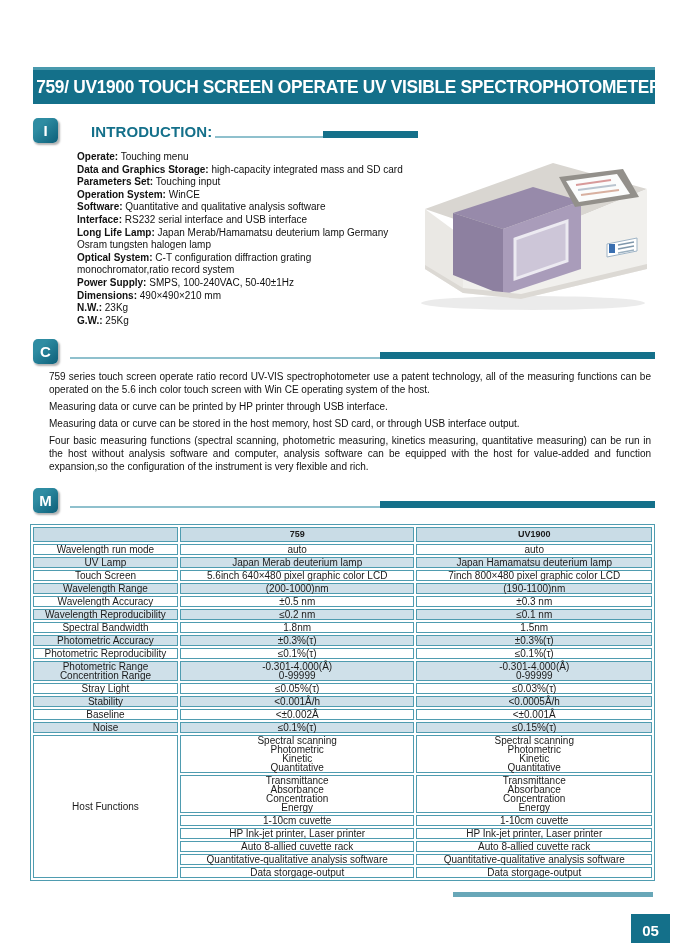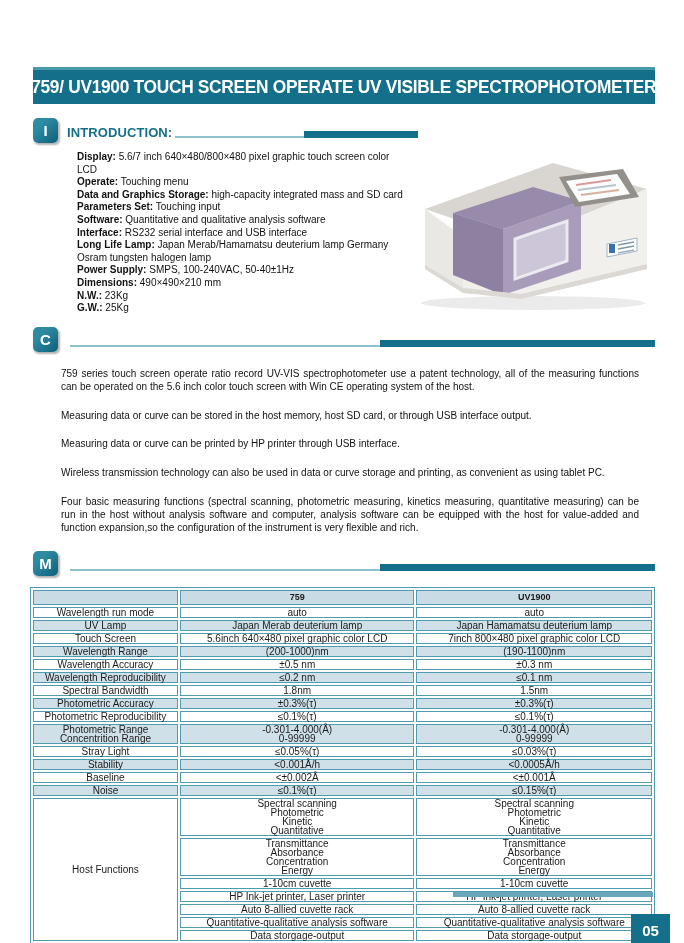--- a/index.html
+++ b/index.html
@@ -6,40 +6,40 @@
   body{
     width:684px;height:943px;position:relative;background:#fff;overflow:hidden;
     font-family:"Liberation Sans", sans-serif;color:#111;
   }
   .page{position:absolute;inset:0;padding:0 29px 0 33px;box-sizing:border-box;}
 
   
   .title-bar{
     margin-top:67px;height:34px;background:var(--teal,#14708a);
     border-top:3px solid #4899ad;
-    display:flex;align-items:center;justify-content:center;
+    display:flex;align-items:center;justify-content:flex-start;
   }
   .title-bar span{
     color:#fff;font-weight:bold;font-size:17.5px;letter-spacing:-0.3px;white-space:nowrap;
     transform:scaleX(0.99);
   }
 
   
   .sec-head{display:flex;align-items:flex-end;}
   .sec-icon{
     width:25px;height:25px;border-radius:5px;flex:0 0 25px;
     background:linear-gradient(135deg,#2e8ca2 30%,#0d5f79);
     color:#fff;font-weight:bold;font-size:15px;
     display:flex;align-items:center;justify-content:center;
     box-shadow:1.5px 2px 2px rgba(0,0,0,.3);
     margin-right:9px;
   }
   .sec-title{
-    color:var(--teal,#14708a);font-weight:bold;font-size:13px;
-    padding-bottom:3px;white-space:nowrap;letter-spacing:0.1px;
+    color:var(--teal,#14708a);font-weight:bold;font-size:15px;
+    padding-bottom:3px;white-space:nowrap;letter-spacing:0.1px;margin-left:24px;
   }
   .wide-words{word-spacing:3px;}
   .sec-rule{flex:1;position:relative;height:8px;margin:0 0 5px 3px;}
   .sec-rule::before{
     content:"";position:absolute;left:0;right:0;bottom:0;height:2px;
     background:var(--rule_light,#8fc0cd);
   }
   .sec-rule::after{
     content:"";position:absolute;right:0;bottom:0;width:47%;height:7px;
     background:var(--teal,#14708a);
@@ -51,21 +51,21 @@
   .intro-specs{
     width:372px;box-sizing:border-box;padding-left:44px;margin-top:8px;
     font-size:10px;line-height:12.6px;
   }
   .spec-line b{font-weight:bold;}
   .intro-photo{margin:4px 0 0 6px;width:240px;height:166px;position:relative;}
 
   
   #sec-char .sec-head{margin-top:12px;}
   .char-text{margin:7px 0 0 12px;font-size:10px;line-height:12.9px;}
-  .char-p{margin:16px;text-align:justify;}
+  .char-p{margin:4px;text-align:justify;}
 
   
   #sec-specs .sec-head{margin-top:14px;}
   table.spec{
     margin-top:11px;margin-left:-3px;width:625px;
     border-collapse:separate;border-spacing:2px;
     border:1px solid var(--border,#4f9cb0);background:#fff;
   }
   table.spec td,table.spec th{
     border:1px solid var(--border,#4f9cb0);
@@ -100,27 +100,28 @@
   </div>
 
   <div id="sec-intro">
     <div class="sec-head">
       <div class="sec-icon">I</div>
       <div class="sec-title">INTRODUCTION:</div>
       <div class="sec-rule"></div>
     </div>
     <div class="intro-flex">
       <div class="intro-specs">
-          <div class="spec-line"><b>Display:</b><span> 5.6/7 inch 640×480/800×480 pixel graphic touch screen color LCD</span></div>
           <div class="spec-line"><b>Operate:</b><span> Touching menu</span></div>
           <div class="spec-line"><b>Data and Graphics Storage:</b><span> high-capacity integrated mass and SD card</span></div>
           <div class="spec-line"><b>Parameters Set:</b><span> Touching input</span></div>
+          <div class="spec-line"><b>Operation System:</b><span> WinCE</span></div>
           <div class="spec-line"><b>Software:</b><span> Quantitative and qualitative analysis software</span></div>
           <div class="spec-line"><b>Interface:</b><span> RS232 serial interface and USB interface</span></div>
           <div class="spec-line"><b>Long Life Lamp:</b><span> Japan Merab/Hamamatsu deuterium lamp Germany Osram tungsten halogen lamp</span></div>
+          <div class="spec-line"><b>Optical System:</b><span> C-T configuration diffraction grating monochromator,ratio record system</span></div>
           <div class="spec-line"><b>Power Supply:</b><span> SMPS, 100-240VAC, 50-40±1Hz</span></div>
           <div class="spec-line"><b>Dimensions:</b><span> 490×490×210 mm</span></div>
           <div class="spec-line"><b>N.W.:</b><span> 23Kg</span></div>
           <div class="spec-line"><b>G.W.:</b><span> 25Kg</span></div>
         </div>
       <div class="intro-photo">
         <svg width="240" height="166" viewBox="0 0 240 166">
           <ellipse cx="122" cy="156" rx="112" ry="7" fill="rgba(0,0,0,0.08)"></ellipse>
 
           <polygon points="14,62 142,16 236,42 108,94" fill="#d9d6d1"></polygon>
@@ -155,23 +156,22 @@
     </div>
   </div>
 
   <div id="sec-char">
     <div class="sec-head">
       <div class="sec-icon">C</div>
       <div class="sec-rule"></div>
     </div>
     <div class="char-text">
         <p class="char-p">759 series touch screen operate ratio record UV-VIS spectrophotometer use a patent technology, all of the measuring functions can be operated on the 5.6 inch color touch screen with Win CE operating system of the host.</p>
+        <p class="char-p">Measuring data or curve can be printed by HP printer through USB interface.</p>
         <p class="char-p">Measuring data or curve can be stored in the host memory, host SD card, or through USB interface output.</p>
-        <p class="char-p">Measuring data or curve can be printed by HP printer through USB interface.</p>
-        <p class="char-p">Wireless transmission technology can also be used in data or curve storage and printing, as convenient as using tablet PC.</p>
         <p class="char-p">Four basic measuring functions (spectral scanning, photometric measuring, kinetics measuring, quantitative measuring) can be run in the host without analysis software and computer, analysis software can be equipped with the host for value-added and function expansion,so the configuration of the instrument is very flexible and rich.</p>
       </div>
   </div>
 
   <div id="sec-specs">
     <div class="sec-head">
       <div class="sec-icon">M</div>
       <div class="sec-rule"></div>
     </div>
     <table class="spec">

